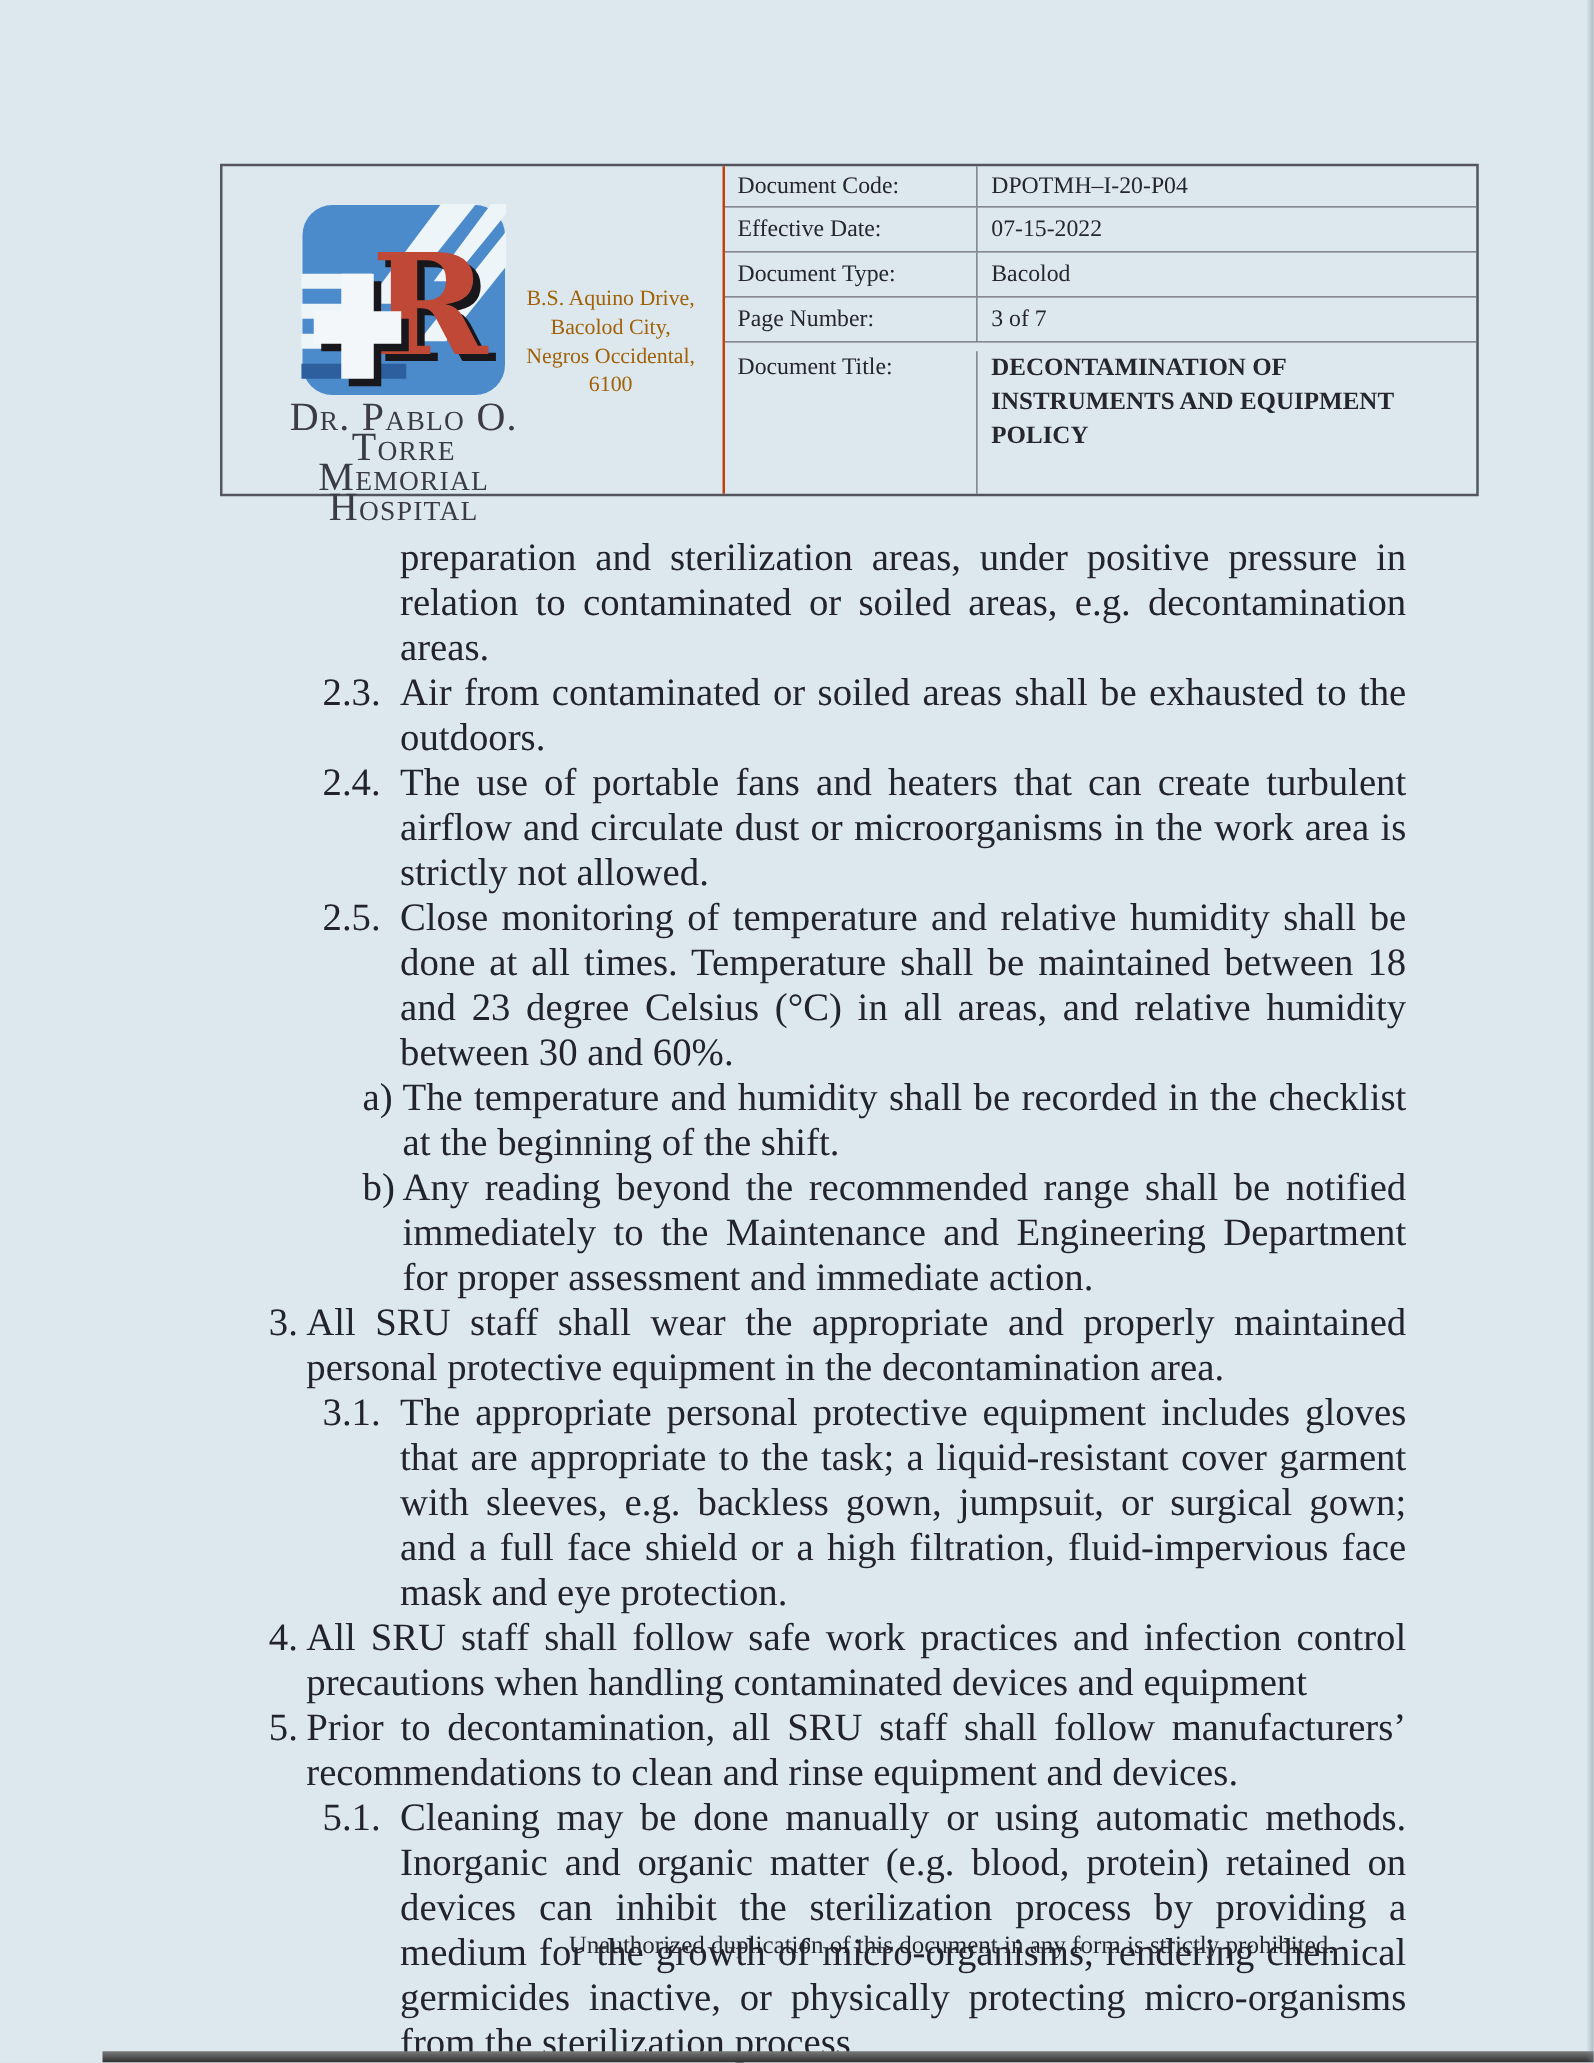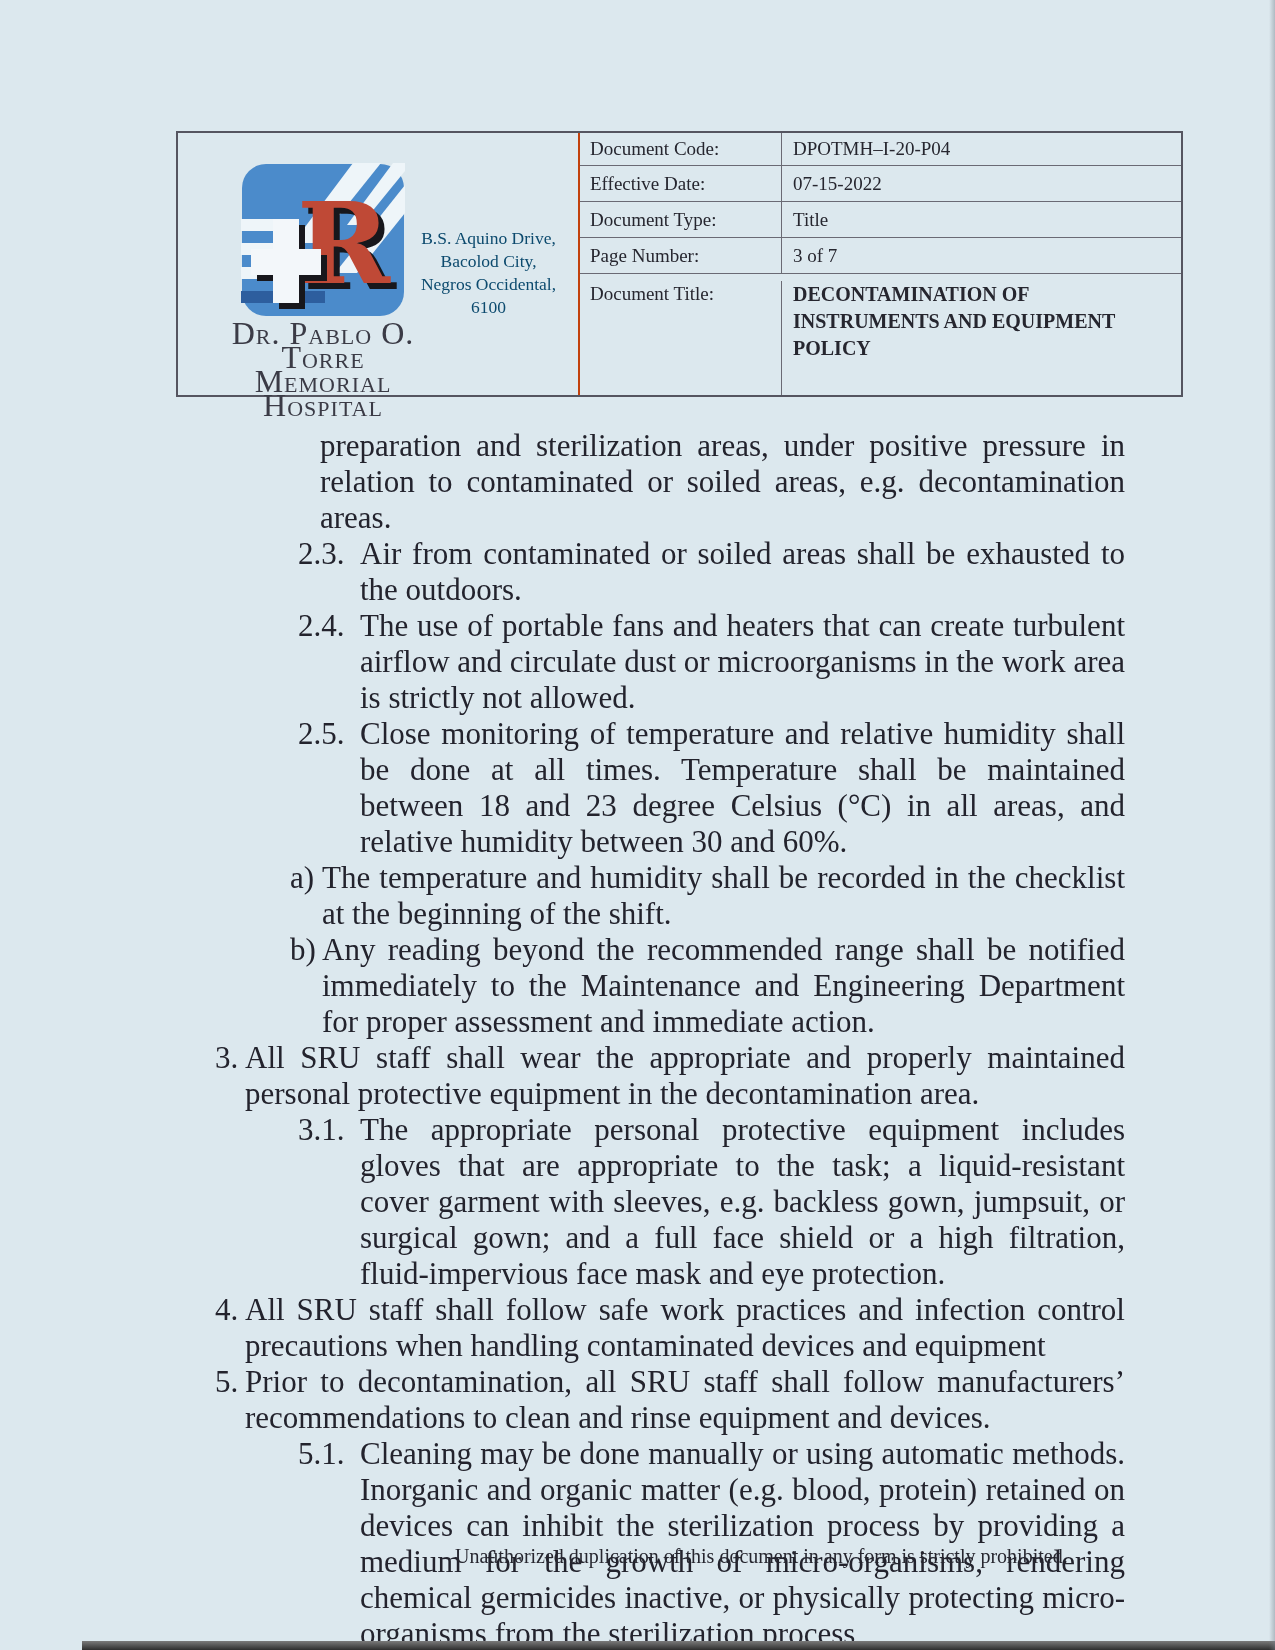--- a/index.html
+++ b/index.html
@@ -4,40 +4,40 @@
 <style>
   html,body{margin:0;padding:0;}
   body{width:1275px;height:1650px;background:#cfd9df;font-family:"Liberation Serif", serif;}
   .page{position:relative;width:1275px;height:1650px;background:#dce8ee;overflow:hidden;color:#26262f;}
 
   
   .header-box{position:absolute;left:176px;top:131px;width:1007px;height:266px;border:2px solid #555560;box-sizing:border-box;}
   .logo-wrap{position:absolute;left:30px;top:30px;width:230px;text-align:center;}
   .logo-svg{display:block;margin:0 auto;}
   .hosp-name{margin-top:4px;font-variant:small-caps;font-size:32px;line-height:24px;color:#3b3b46;letter-spacing:1px;}
-  .address{position:absolute;left:228px;top:94px;width:165px;text-align:center;font-size:17.5px;line-height:23px;color:#0c4a6e;}
+  .address{position:absolute;left:228px;top:94px;width:165px;text-align:center;font-size:17.5px;line-height:23px;color:#a16207;}
   .meta-table{position:absolute;left:400px;top:0;bottom:0;right:0;border-left:2px solid #c2410c;display:flex;flex-direction:column;}
   .mrow{display:flex;align-items:center;height:36px;box-sizing:border-box;border-bottom:1px solid #6a6a74;font-size:19px;}
   .mrow:first-child{height:33px;}
   .mrow.title{flex:1;border-bottom:none;align-items:flex-start;padding-top:7px;}
   .mlabel{width:202px;box-sizing:border-box;padding-left:10px;border-right:1px solid #6a6a74;align-self:stretch;display:flex;align-items:center;}
   .mrow.title .mlabel{align-items:flex-start;padding-top:2px;}
   .mvalue{flex:1;padding-left:11px;}
   .mvalue.bold{font-weight:bold;font-size:20px;line-height:27px;padding-right:40px;}
 
   
   .body-list{position:absolute;left:0;top:428px;width:1275px;font-size:31px;line-height:36px;color:#23232d;}
   .item{display:flex;}
   .item .text{flex:1;text-align:justify;}
   .item .marker{flex:none;}
   .l0{margin-left:320px;width:805px;}
   .l1{margin-left:215px;width:910px;}
   .l1 .marker{width:30px;}
   .l2{margin-left:258px;width:867px;}
-  .l2 .marker{width:62px;margin-left:40px;}
+  .l2 .marker{width:62px;}
   .l3{margin-left:290px;width:835px;}
   .l3 .marker{width:32px;}
   .it{}
 
   
   .footer{position:absolute;left:455px;top:1545px;width:720px;text-align:left;font-size:20px;color:#26262f;}
 
   
   .scan-band{position:absolute;left:82px;right:0;bottom:0;height:9px;background:linear-gradient(#7a7a7a,#2e2e2e);}
   .edge-shadow{position:absolute;right:0;top:0;width:6px;height:100%;background:linear-gradient(to right, rgba(130,140,148,0), rgba(120,130,140,0.45));}
@@ -88,21 +88,21 @@
       <div class="mrow">
         <div class="mlabel">Document Code:</div>
         <div class="mvalue">DPOTMH–I-20-P04</div>
       </div>
       <div class="mrow">
         <div class="mlabel">Effective Date:</div>
         <div class="mvalue">07-15-2022</div>
       </div>
       <div class="mrow">
         <div class="mlabel">Document Type:</div>
-        <div class="mvalue">Title</div>
+        <div class="mvalue">Bacolod</div>
       </div>
       <div class="mrow">
         <div class="mlabel">Page Number:</div>
         <div class="mvalue">3 of 7</div>
       </div>
       <div class="mrow title">
         <div class="mlabel">Document Title:</div>
         <div class="mvalue bold">DECONTAMINATION OF INSTRUMENTS AND EQUIPMENT POLICY</div>
       </div>
     </div>

